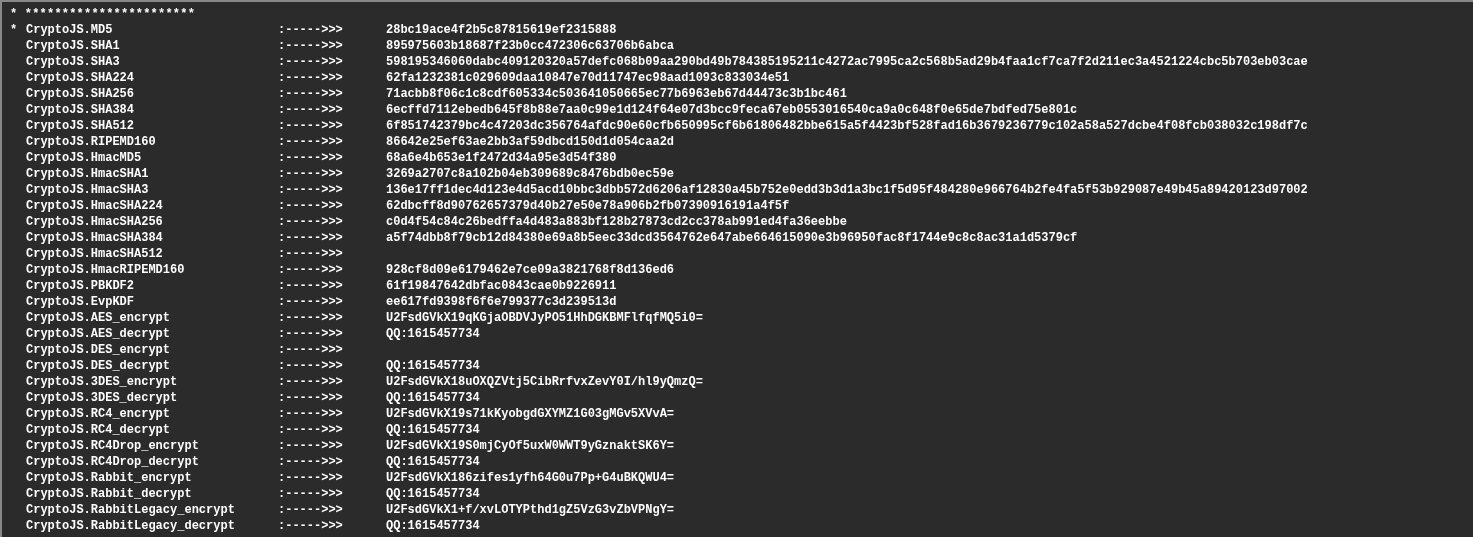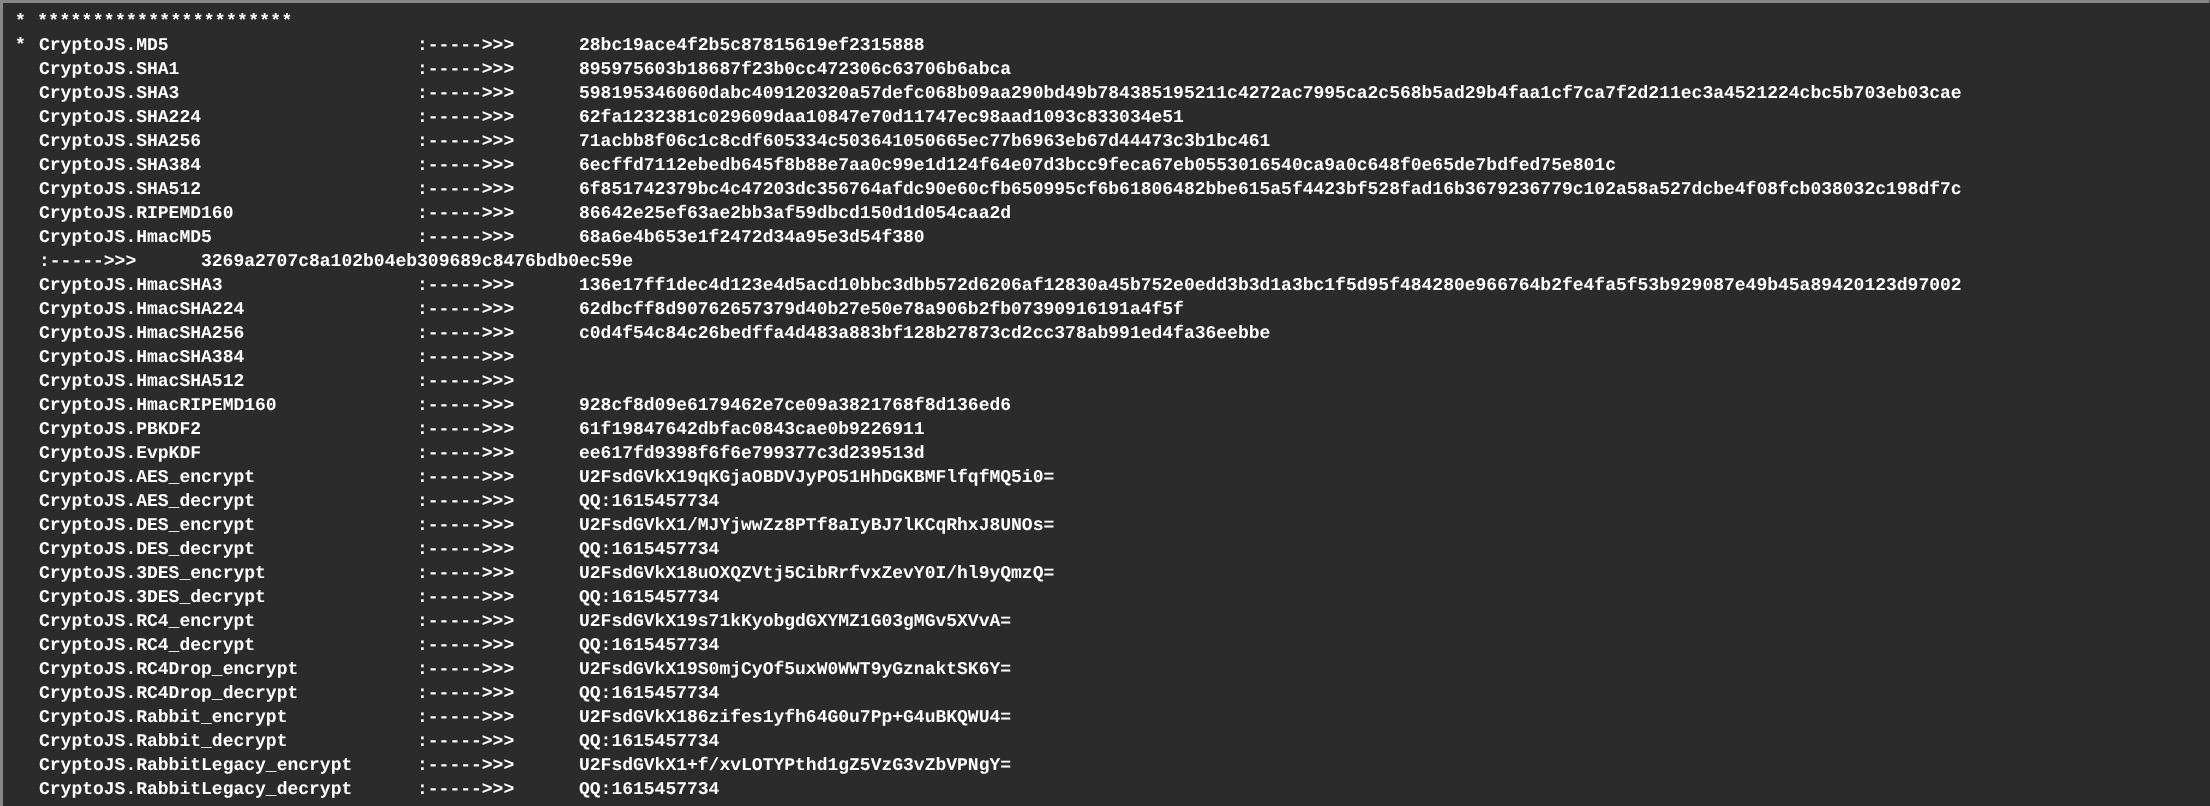--- a/index.html
+++ b/index.html
@@ -96,20 +96,21 @@
       <span class="col-val">86642e25ef63ae2bb3af59dbcd150d1d054caa2d</span>
     </div>
     <div class="row">
       <span class="col-prefix"></span>
       <span class="col-name">CryptoJS.HmacMD5</span>
       <span class="col-sep">:-----&gt;&gt;&gt;</span>
       <span class="col-val">68a6e4b653e1f2472d34a95e3d54f380</span>
     </div>
     <div class="row">
       <span class="col-prefix"></span>
+      <span class="col-name">CryptoJS.HmacSHA1</span>
       <span class="col-sep">:-----&gt;&gt;&gt;</span>
       <span class="col-val">3269a2707c8a102b04eb309689c8476bdb0ec59e</span>
     </div>
     <div class="row">
       <span class="col-prefix"></span>
       <span class="col-name">CryptoJS.HmacSHA3</span>
       <span class="col-sep">:-----&gt;&gt;&gt;</span>
       <span class="col-val">136e17ff1dec4d123e4d5acd10bbc3dbb572d6206af12830a45b752e0edd3b3d1a3bc1f5d95f484280e966764b2fe4fa5f53b929087e49b45a89420123d97002</span>
     </div>
     <div class="row">
@@ -121,20 +122,21 @@
     <div class="row">
       <span class="col-prefix"></span>
       <span class="col-name">CryptoJS.HmacSHA256</span>
       <span class="col-sep">:-----&gt;&gt;&gt;</span>
       <span class="col-val">c0d4f54c84c26bedffa4d483a883bf128b27873cd2cc378ab991ed4fa36eebbe</span>
     </div>
     <div class="row">
       <span class="col-prefix"></span>
       <span class="col-name">CryptoJS.HmacSHA384</span>
       <span class="col-sep">:-----&gt;&gt;&gt;</span>
+      <span class="col-val">a5f74dbb8f79cb12d84380e69a8b5eec33dcd3564762e647abe664615090e3b96950fac8f1744e9c8c8ac31a1d5379cf</span>
     </div>
     <div class="row">
       <span class="col-prefix"></span>
       <span class="col-name">CryptoJS.HmacSHA512</span>
       <span class="col-sep">:-----&gt;&gt;&gt;</span>
     </div>
     <div class="row">
       <span class="col-prefix"></span>
       <span class="col-name">CryptoJS.HmacRIPEMD160</span>
       <span class="col-sep">:-----&gt;&gt;&gt;</span>
@@ -161,21 +163,20 @@
     <div class="row">
       <span class="col-prefix"></span>
       <span class="col-name">CryptoJS.AES_decrypt</span>
       <span class="col-sep">:-----&gt;&gt;&gt;</span>
       <span class="col-val">QQ:1615457734</span>
     </div>
     <div class="row">
       <span class="col-prefix"></span>
       <span class="col-name">CryptoJS.DES_encrypt</span>
       <span class="col-sep">:-----&gt;&gt;&gt;</span>
-      <span class="col-val">U2FsdGVkX1/MJYjwwZz8PTf8aIyBJ7lKCqRhxJ8UNOs=</span>
     </div>
     <div class="row">
       <span class="col-prefix"></span>
       <span class="col-name">CryptoJS.DES_decrypt</span>
       <span class="col-sep">:-----&gt;&gt;&gt;</span>
       <span class="col-val">QQ:1615457734</span>
     </div>
     <div class="row">
       <span class="col-prefix"></span>
       <span class="col-name">CryptoJS.3DES_encrypt</span>

